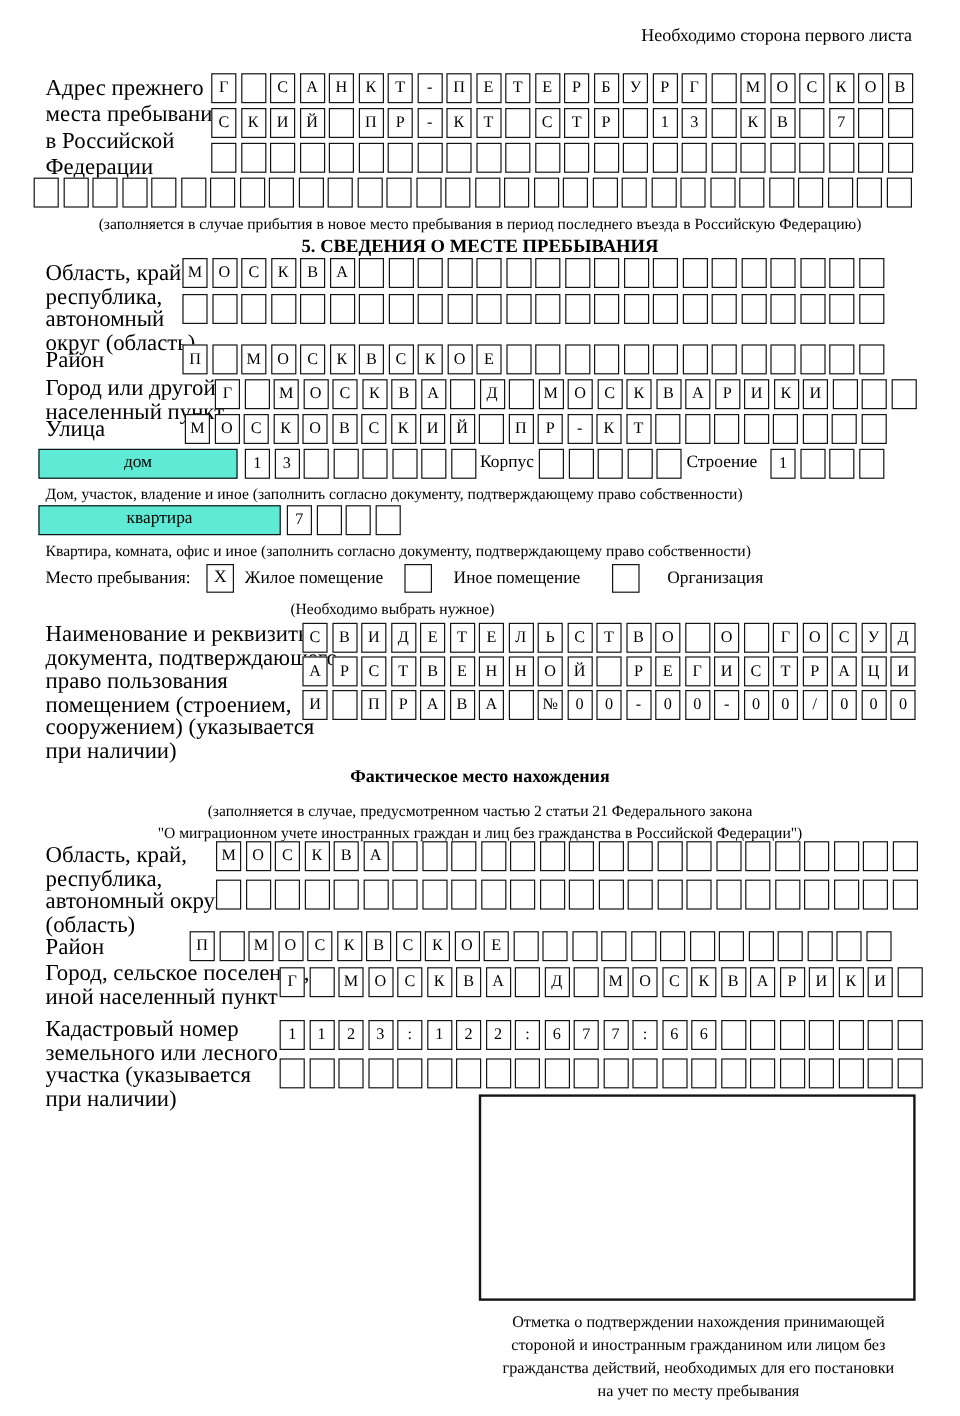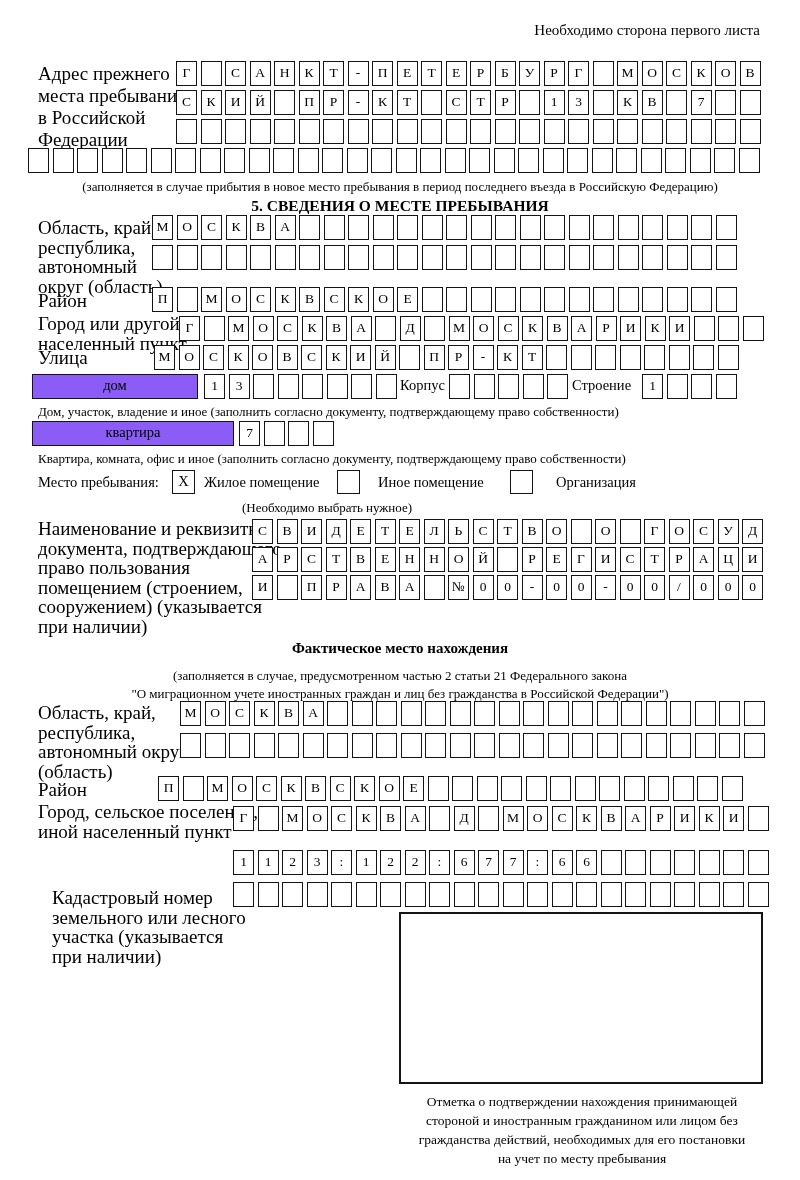--- a/index.html
+++ b/index.html
@@ -8,21 +8,21 @@
   .abs{position:absolute;}
   .lbl{font-size:19px;line-height:19.5px;white-space:pre-line;}
   .lbl-wide{line-height:22px;}
   .note{font-size:13px;line-height:16px;}
   .center{left:0;width:800px;text-align:center;}
   .heading{font-weight:bold;font-size:15.5px;}
   .cellrow{display:flex;gap:3.5px;}
   .cell{flex:0 0 21px;width:21px;height:25px;border:1.6px solid #141414;box-sizing:border-box;
         font-size:13.5px;line-height:21px;text-align:center;overflow:hidden;background:#fff;}
   .bigbox{border:1.6px solid #141414;height:25px;box-sizing:border-box;text-align:center;
-          font-size:14.5px;line-height:21px;background:#8b5cf6;}
+          font-size:14.5px;line-height:21px;background:#5eead4;}
   .checkbox{width:23px;height:24px;border:1.6px solid #141414;box-sizing:border-box;text-align:center;
             font-size:14.5px;line-height:21px;background:#fff;}
   .stamp-box{border:2px solid #141414;box-sizing:border-box;background:#fff;}
   .caption{font-size:13.5px;line-height:19px;text-align:center;white-space:pre-line;}
 </style>
 </head>
 <body>
 
 <div class="page">
 
@@ -519,21 +519,21 @@
       <span class="cell">К</span>
       <span class="cell">В</span>
       <span class="cell">А</span>
       <span class="cell">Р</span>
       <span class="cell">И</span>
       <span class="cell">К</span>
       <span class="cell">И</span>
       <span class="cell"></span>
     </div>
 
-  <div class="abs lbl" style="left:52px;top:848px;margin-top:40px;">Кадастровый номер
+  <div class="abs lbl" style="left:38px;top:848px;">Кадастровый номер
 земельного или лесного
 участка (указывается
 при наличии)</div>
   <div class="abs cellrow" style="left:233px;top:850px;">
       <span class="cell">1</span>
       <span class="cell">1</span>
       <span class="cell">2</span>
       <span class="cell">3</span>
       <span class="cell">:</span>
       <span class="cell">1</span>

